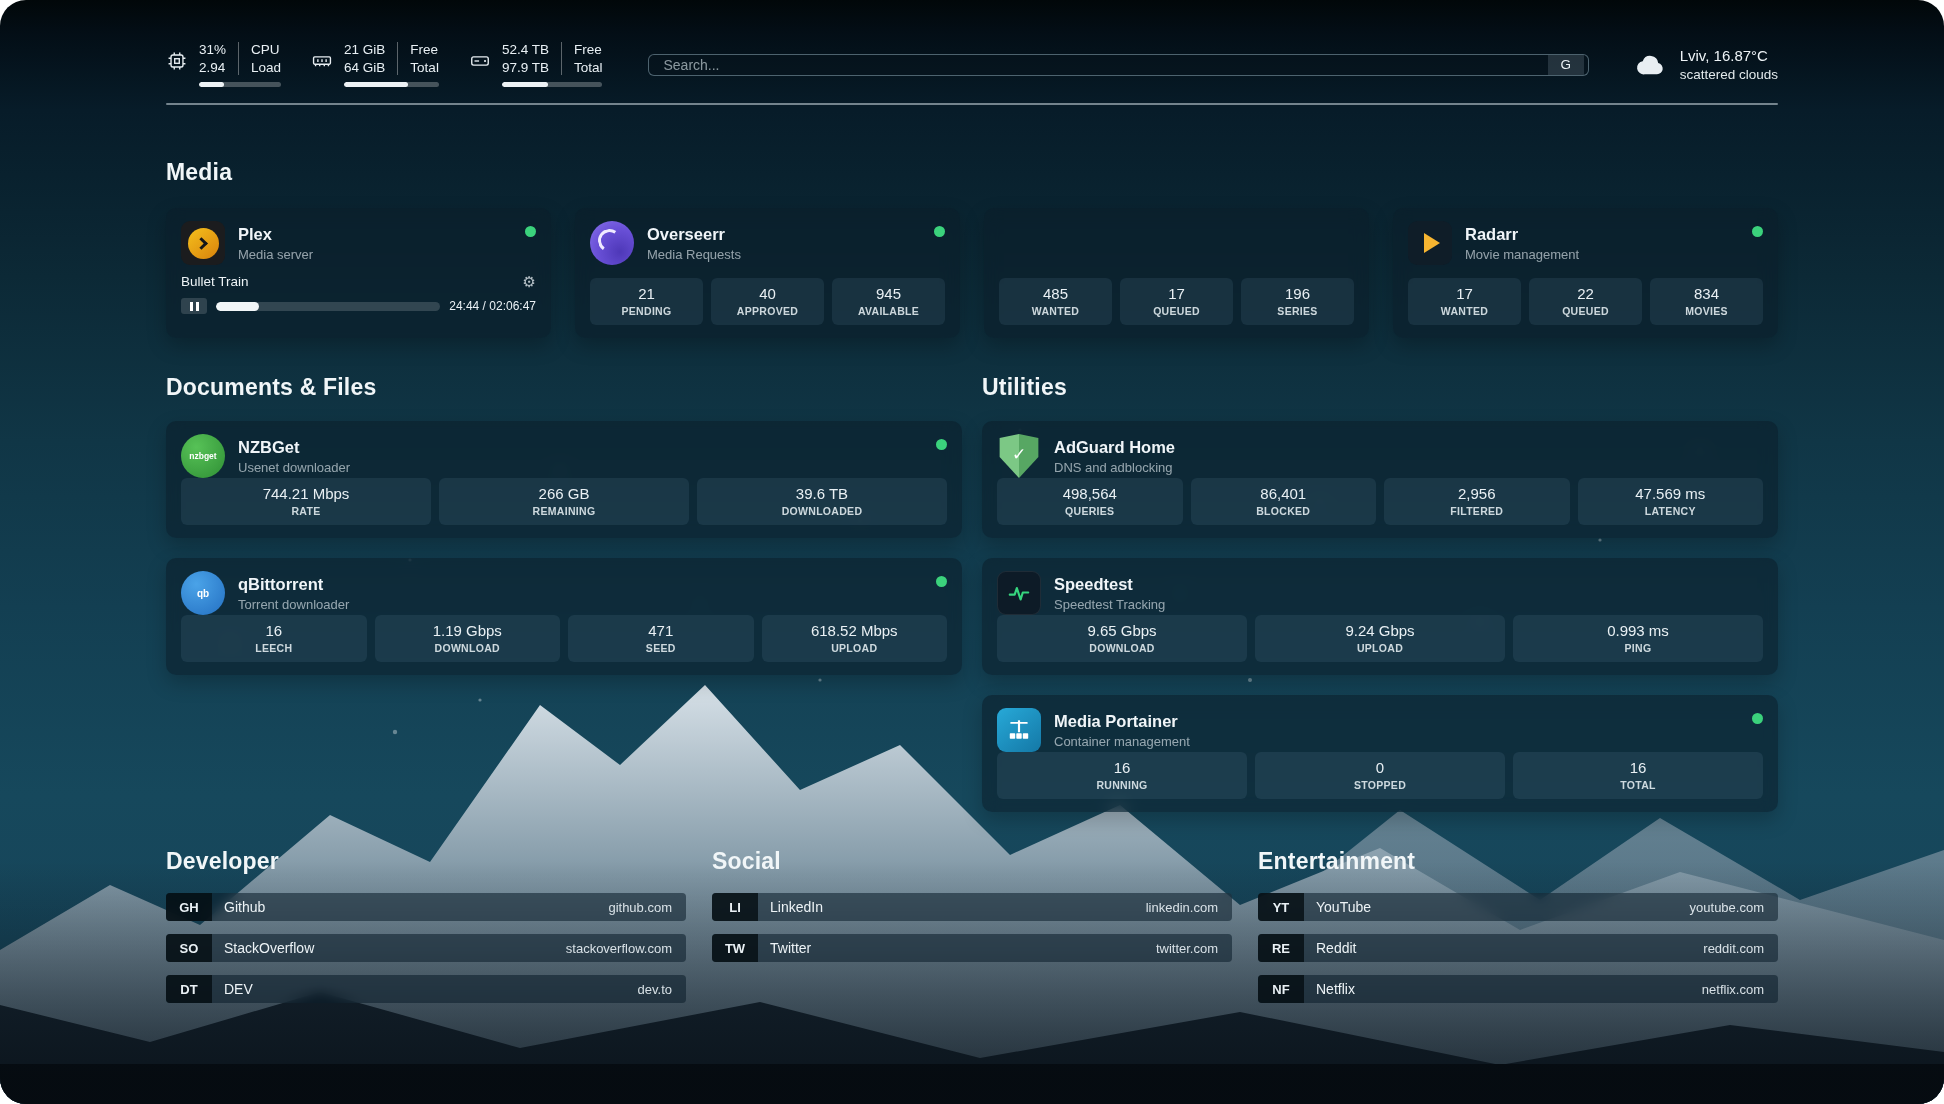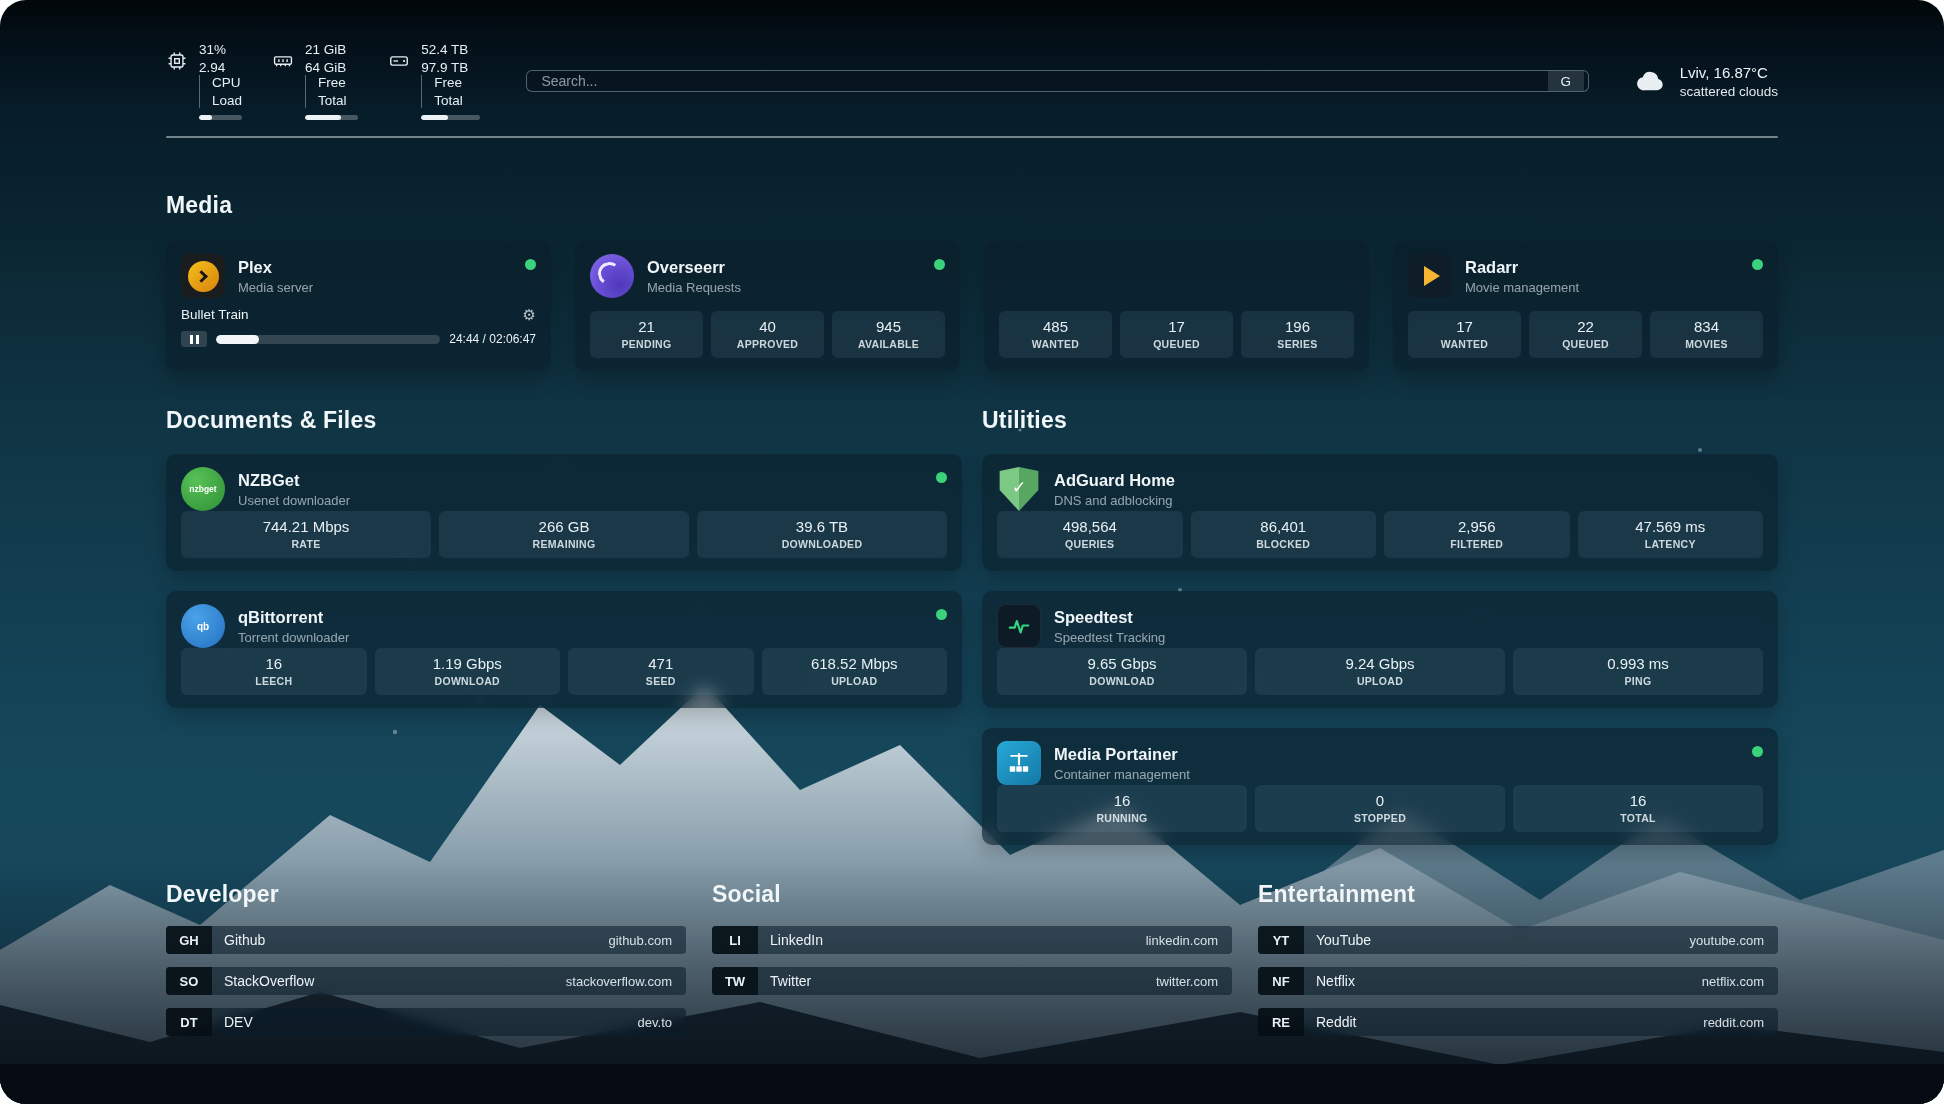--- a/index.html
+++ b/index.html
@@ -15,21 +15,21 @@
   .bg-svg { position:absolute; inset:0; width:100%; height:100%; display:block; }
   .vignette { position:absolute; inset:0; background:linear-gradient(180deg,rgba(0,0,0,0) 78%,rgba(2,6,10,.55) 98%); pointer-events:none; }
   .content { position:relative; z-index:2; padding:42px 166px 0; }
 
   
   .topbar { display:flex; align-items:center; }
   .sys { display:flex; gap:30px; align-items:flex-start; }
   .widget { display:flex; gap:11px; align-items:flex-start; }
   .widget > svg { margin-top:8px; flex:0 0 auto; }
   .w-body { display:flex; flex-direction:column; gap:7px; }
-  .w-rows { display:flex;flex-direction:column; }
+  .w-rows { display:flex; }
   .w-col { display:flex; flex-direction:column; gap:3px; font-size:13.5px; color:#e9f0f4; }
   .w-col.vals { padding-right:12px; }
   .w-col.labs { border-left:1px solid rgba(255,255,255,.35); padding-left:12px; }
   .w-bar { height:5px; border-radius:3px; background:rgba(255,255,255,.26); overflow:hidden; }
   .w-fill { height:100%; background:#edf2f5; border-radius:3px; }
 
   .search {
     flex:1; margin:0 46px; height:22px; border:1px solid rgba(165,195,210,.45);
     background:rgba(7,20,30,.55); border-radius:6px; display:flex; align-items:center; overflow:hidden;
   }
@@ -559,27 +559,27 @@
 
       <div class="bm-col">
         <h2 class="section-title">Entertainment</h2>
         <div class="bm-list">
           <div class="bm-row">
             <span class="bm-abbr">YT</span>
             <span class="bm-name">YouTube</span>
             <span class="bm-url">youtube.com</span>
           </div>
           <div class="bm-row">
+            <span class="bm-abbr">RE</span>
+            <span class="bm-name">Reddit</span>
+            <span class="bm-url">reddit.com</span>
+          </div>
+          <div class="bm-row">
             <span class="bm-abbr">NF</span>
             <span class="bm-name">Netflix</span>
             <span class="bm-url">netflix.com</span>
           </div>
-          <div class="bm-row">
-            <span class="bm-abbr">RE</span>
-            <span class="bm-name">Reddit</span>
-            <span class="bm-url">reddit.com</span>
-          </div>
         </div>
       </div>
     </div>
 
   </div>
 </div>
 
 </body></html>

